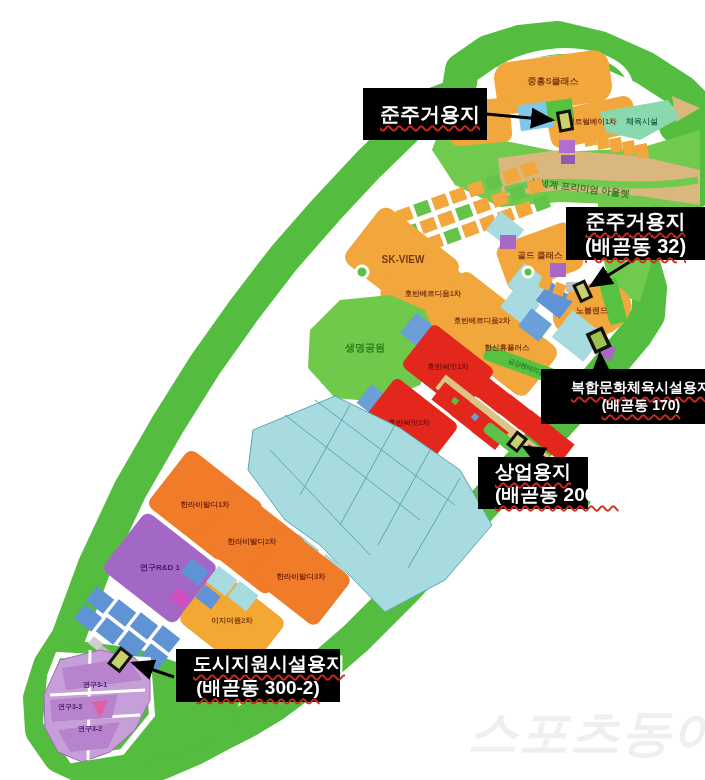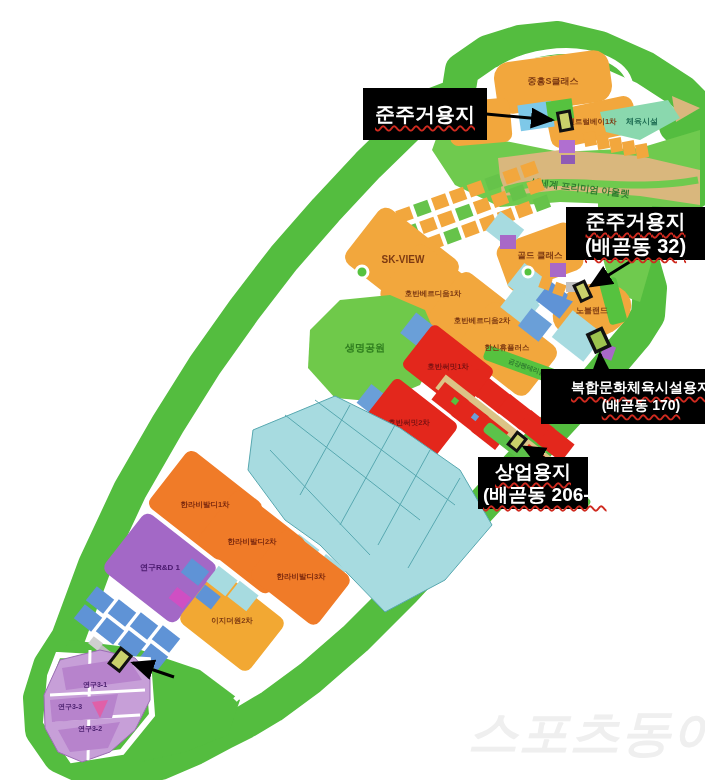--- a/index.html
+++ b/index.html
@@ -1,21 +1,21 @@
 <!DOCTYPE html>
 <html><head>
 <meta charset="utf-8">
 <style>
   html,body{margin:0;padding:0;background:#fff;}
   body{font-family:"Liberation Sans","DejaVu Sans",sans-serif;}
   .stage{position:relative;width:705px;height:780px;background:#fff;overflow:hidden;}
   .stage svg{position:absolute;left:0;top:0;}
   .callout{
     position:absolute;background:#000;color:#fff;text-align:center;
-    padding:4px 5px;box-sizing:border-box;font-weight:bold;line-height:1.22;
+    padding:4px 17px;box-sizing:border-box;font-weight:bold;line-height:1.22;
     display:flex;flex-direction:column;justify-content:center;
   }
   .callout .t1,.callout .t2{
     text-decoration:underline wavy #cf2a1f;
     text-decoration-thickness:2px;
     text-underline-offset:4px;
     white-space:nowrap;
   }
   .c1,.c2{font-size:20px;}
   .c3{font-size:14px;margin-left:36px;}
@@ -256,15 +256,19 @@
   <div class="callout c3" style="left:505px;top:369px;width:200px;height:55px;">
     <div class="t1">복합문화체육시설용지</div>
     <div class="t2">(배곧동 170)</div>
   </div>
 
   <div class="callout c4" style="left:478px;top:457px;width:110px;height:52px;">
     <div class="t1">상업용지</div>
     <div class="t2">(배곧동 206-9)</div>
   </div>
 
+  <div class="callout c5" style="left:176px;top:649px;width:164px;height:53px;">
+    <div class="t1">도시지원시설용지</div>
+    <div class="t2">(배곧동 300-2)</div>
+  </div>
 
   <div class="watermark">스포츠동아</div>
 </div>
 
 </body></html>

